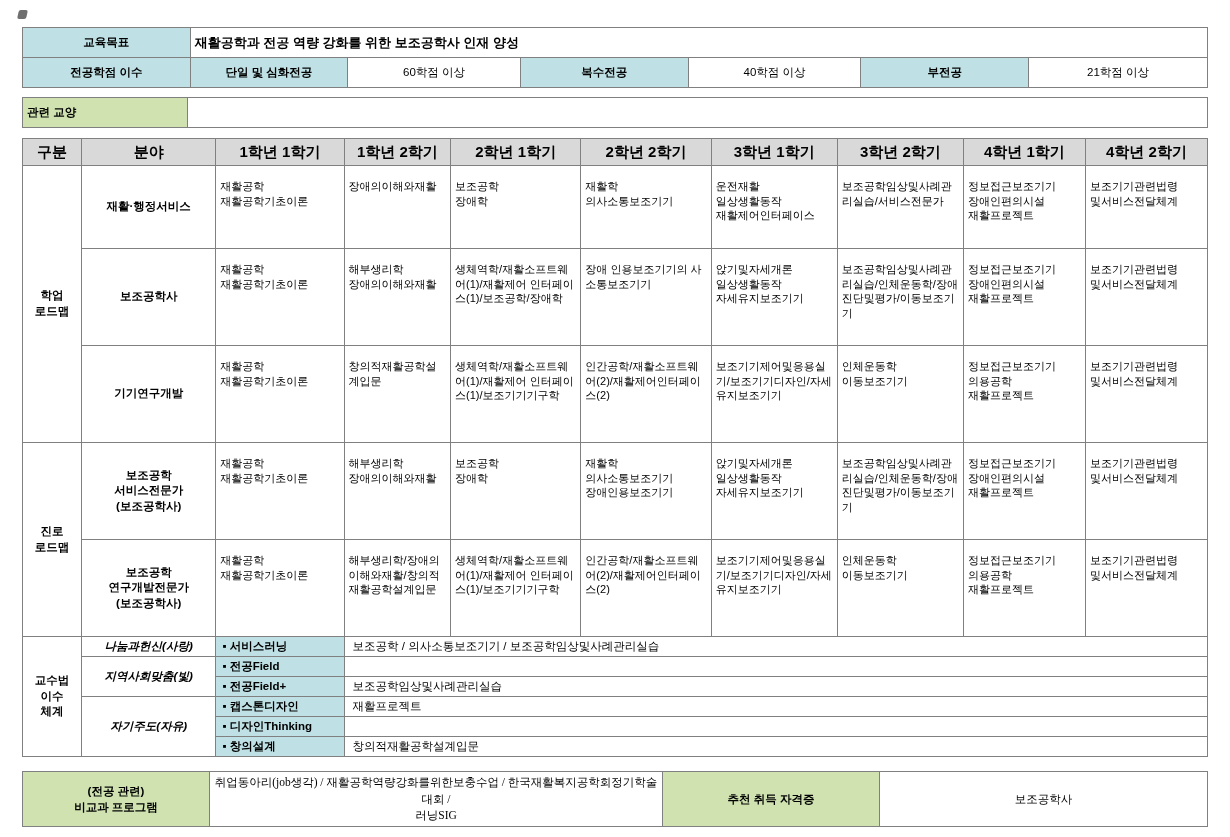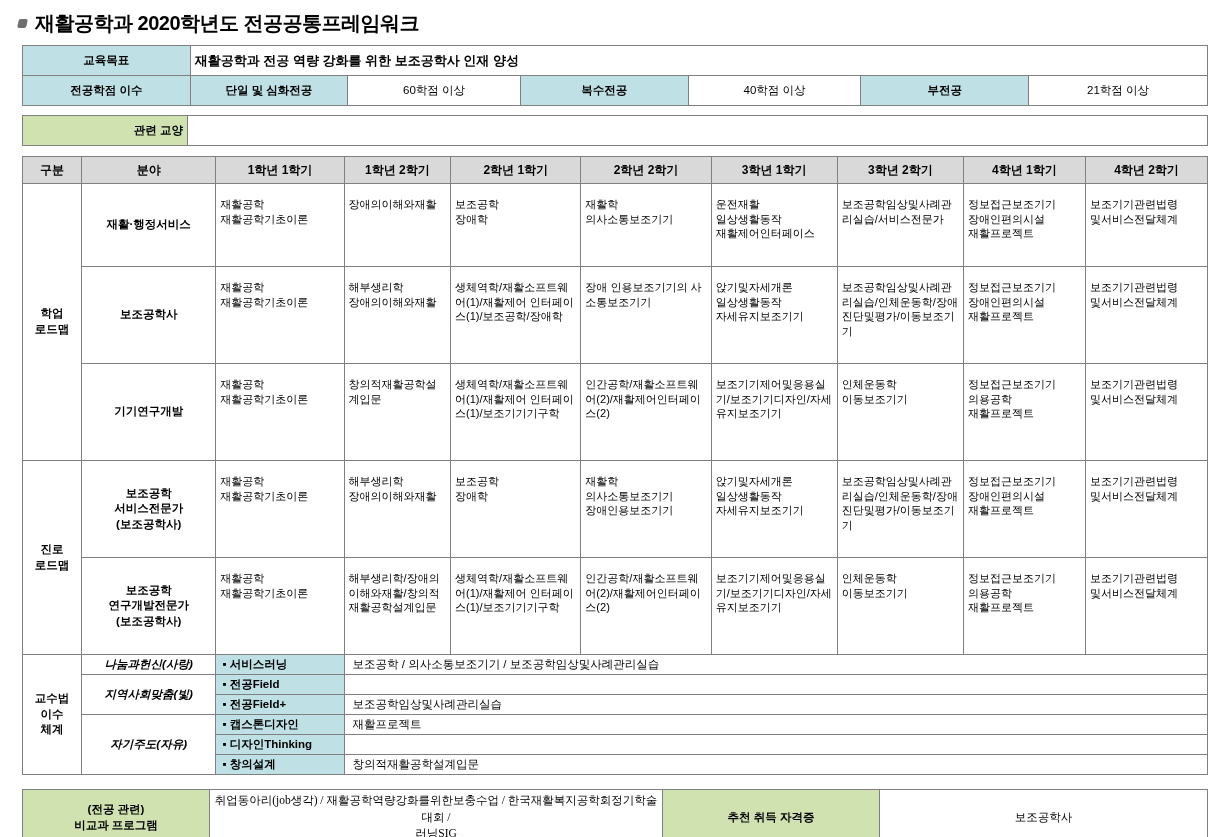--- a/index.html
+++ b/index.html
@@ -19,32 +19,32 @@
   .title-text{font-size:20px;font-weight:bold;letter-spacing:-0.5px;}
 
   
   table{border-collapse:collapse;}
   td,th{border:1px solid #808080;padding:2px 4px;vertical-align:middle;font-size:11.5px;}
 
   
   .top-block{margin:2px 22px 0 22px;width:1186px;}
   .top-block table{width:100%;table-layout:fixed;}
   .lbl-blue{background:#bfe0e4;text-align:center;font-weight:bold;}
-  .lbl-green{background:#cfe2b0;text-align:right;font-weight:bold;}
+  .lbl-green{background:#cfe2b0;text-align:left;font-weight:bold;}
   .cell-center{text-align:center;margin-left:48px;}
   .cell-left{text-align:left;}
   .goal-val{text-align:left;font-weight:bold;font-size:13px;margin-left:8px;}
   .credit-name{text-align:center;font-weight:bold;}
 
   .gap{height:9px;}
 
   
   .main-wrap{margin:10px 22px 0 22px;width:1186px;}
   .main-wrap table{width:100%;table-layout:fixed;}
-  .main-wrap th{background:#d9d9d9;text-align:center;font-weight:bold;height:22px;font-size:12px;}
+  .main-wrap th{background:#d9d9d9;text-align:center;font-weight:bold;height:22px;font-size:15px;}
   .grp-cell{background:#ffffff;text-align:center;font-weight:bold;font-size:11.5px;line-height:1.35;}
   .area-cell{text-align:center;font-weight:bold;font-size:11.5px;line-height:1.35;}
   .course-cell{text-align:left;font-size:11px;line-height:1.32;vertical-align:top;padding:13px 4px;}
   .row-h-1 td{height:56px;}
   .row-h-2 td{height:70px;}
 
   
   .tm-left{text-align:center;font-weight:bold;font-style:italic;}
   .tm-mid{background:#bfe0e4;font-weight:bold;padding-left:6px;text-align:left;}
   .tm-val{text-align:left;padding-left:8px;}
@@ -55,21 +55,20 @@
   .b-green{background:#cfe2b0;text-align:center;font-weight:bold;line-height:1.4;}
   .b-text{text-align:center;line-height:1.45;font-size:11.5px;font-family:Liberation Serif, serif;}
 </style>
 </head>
 <body>
 
 <div class="page">
 
   <div class="title-row">
     <span class="title-bullet"></span>
-    <span class="title-text">재활공학과 2020학년도 전공공통프레임워크</span>
   </div>
 
   <div class="top-block">
     <table>
       <colgroup>
         <col style="width:165px">
           <col style="width:155px">
           <col style="width:170px">
         <col style="width:165px">
           <col style="width:170px">

